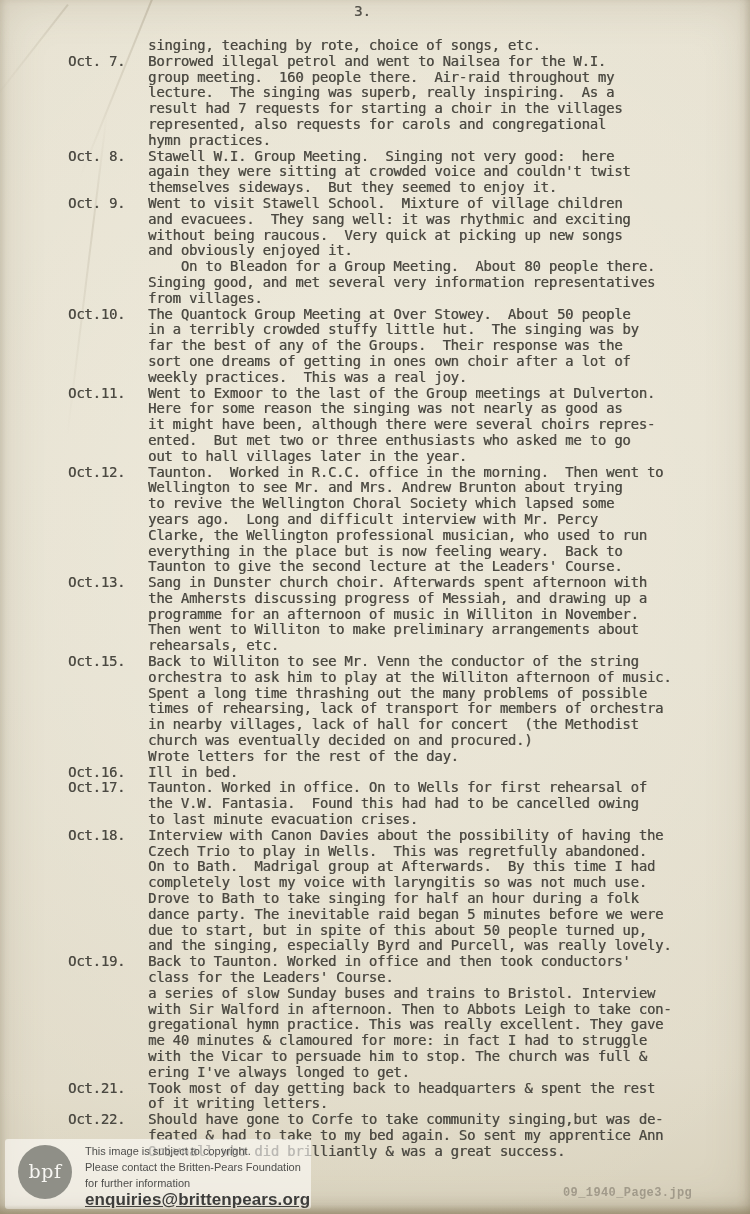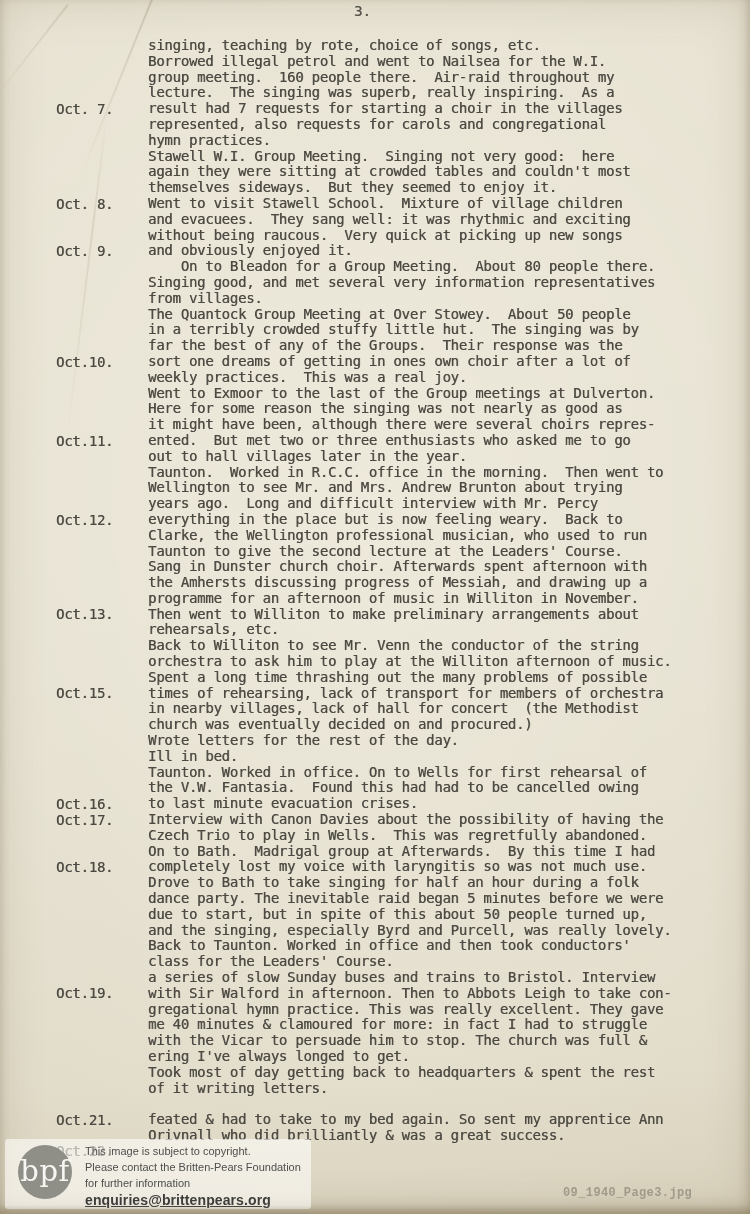--- a/index.html
+++ b/index.html
@@ -24,33 +24,33 @@
     background:linear-gradient(transparent,rgba(128,115,88,0.16) 35%,rgba(128,115,88,0.05) 80%,transparent);}
   .crease-c{left:30px;top:-8px;width:2px;height:120px;transform:rotate(38deg);
     background:linear-gradient(rgba(128,115,88,0.20),transparent);}
 
   .page-number{position:absolute;left:354px;top:3px;font-size:14px;color:#55534b;
     text-shadow:0.4px 0 rgba(80,77,70,0.7);}
 
   .diary{position:absolute;left:0;top:38px;right:0;color:#4b4942;
     text-shadow:0.45px 0.1px 0.4px rgba(72,70,62,0.65);}
   .line{position:relative;height:15.8px;line-height:15.8px;font-size:14px;letter-spacing:-0.25px;}
-  .line .date{position:absolute;left:56px;top:0;white-space:pre;margin-top:48px;}
+  .line .date{position:absolute;left:68px;top:0;white-space:pre;}
   .line .txt{position:absolute;left:148px;top:0;white-space:pre;}
   .u{text-underline-offset:2px;}
 
   .watermark{position:absolute;left:5px;top:1139px;width:306px;height:70px;
     background:rgba(253,252,248,0.62);border-radius:3px;
     font-family:"Liberation Sans", sans-serif;}
   .wm-logo{position:absolute;left:13px;top:6px;width:54px;height:54px;border-radius:50%;
     background:#8f8f87;display:flex;align-items:center;justify-content:center;}
-  .wm-logo span{font-family:"DejaVu Serif", serif;color:#f7f6f2;font-size:29px;
+  .wm-logo span{font-family:"DejaVu Serif", serif;color:#f7f6f2;font-size:19px;
     letter-spacing:0.5px;transform:translateY(-1px);}
   .wm-text{position:absolute;left:80px;top:4px;color:#4e4e4c;font-size:11px;line-height:16.2px;}
-  .wm-email{font-size:14px;color:#3d3d3b;text-decoration:underline;font-weight:bold;letter-spacing:0.1px;}
+  .wm-email{font-size:17px;color:#3d3d3b;text-decoration:underline;font-weight:bold;letter-spacing:0.1px;}
 
   .filename{position:absolute;left:563px;top:1186px;font-family:Liberation Mono, monospace;
     font-size:12px;font-weight:bold;color:rgba(158,151,135,0.95);letter-spacing:0.4px;}
 </style>
 </head>
 <body>
 
 <div class="paper">
   <div class="crease crease-a"></div>
   <div class="crease crease-b"></div>
@@ -79,21 +79,21 @@
         <span class="txt">represented, also requests for carols and congregational</span>
       </div>
       <div class="line">
         <span class="txt">hymn practices.</span>
       </div>
       <div class="line">
         <span class="date">Oct. 8.</span>
         <span class="txt">Stawell W.I. Group Meeting.  Singing not very good:  here</span>
       </div>
       <div class="line">
-        <span class="txt">again they were sitting at crowded tables and couldn't most</span>
+        <span class="txt">again they were sitting at crowded voice and couldn't twist</span>
       </div>
       <div class="line">
         <span class="txt">themselves sideways.  But they seemed to enjoy it.</span>
       </div>
       <div class="line">
         <span class="date">Oct. 9.</span>
         <span class="txt">Went to visit Stawell School.  Mixture of village children</span>
       </div>
       <div class="line">
         <span class="txt">and evacuees.  They sang well: it was rhythmic and exciting</span>
@@ -146,27 +146,30 @@
         <span class="txt">out to hall villages later in the year.</span>
       </div>
       <div class="line">
         <span class="date">Oct.12.</span>
         <span class="txt">Taunton.  Worked in R.C.C. office in the morning.  Then went to</span>
       </div>
       <div class="line">
         <span class="txt">Wellington to see Mr. and Mrs. Andrew Brunton about trying</span>
       </div>
       <div class="line">
+        <span class="txt">to revive the Wellington Choral Society which lapsed some</span>
+      </div>
+      <div class="line">
         <span class="txt">years ago.  Long and difficult interview with Mr. Percy</span>
       </div>
       <div class="line">
+        <span class="txt">Clarke, the Wellington professional musician, who used to run</span>
+      </div>
+      <div class="line">
         <span class="txt">everything in the place but is now feeling weary.  Back to</span>
-      </div>
-      <div class="line">
-        <span class="txt">Clarke, the Wellington professional musician, who used to run</span>
       </div>
       <div class="line">
         <span class="txt">Taunton to give the second lecture at the Leaders' Course.</span>
       </div>
       <div class="line">
         <span class="date">Oct.13.</span>
         <span class="txt">Sang in Dunster church choir. Afterwards spent afternoon with</span>
       </div>
       <div class="line">
         <span class="txt">the Amhersts discussing progress of Messiah, and drawing up a</span>
@@ -268,20 +271,21 @@
       </div>
       <div class="line">
         <span class="date">Oct.21.</span>
         <span class="txt">Took most of day getting back to headquarters &amp; spent the rest</span>
       </div>
       <div class="line">
         <span class="txt">of it writing letters.</span>
       </div>
       <div class="line">
         <span class="date">Oct.22.</span>
+        <span class="txt">Should have gone to Corfe to take community singing,but was de-</span>
       </div>
       <div class="line">
         <span class="txt">feated &amp; had to take to my bed again. So sent my apprentice Ann</span>
       </div>
       <div class="line">
         <span class="txt">Orivnall who did brilliantly &amp; was a great success.</span>
       </div>
     </div>
 
   <div class="watermark">

